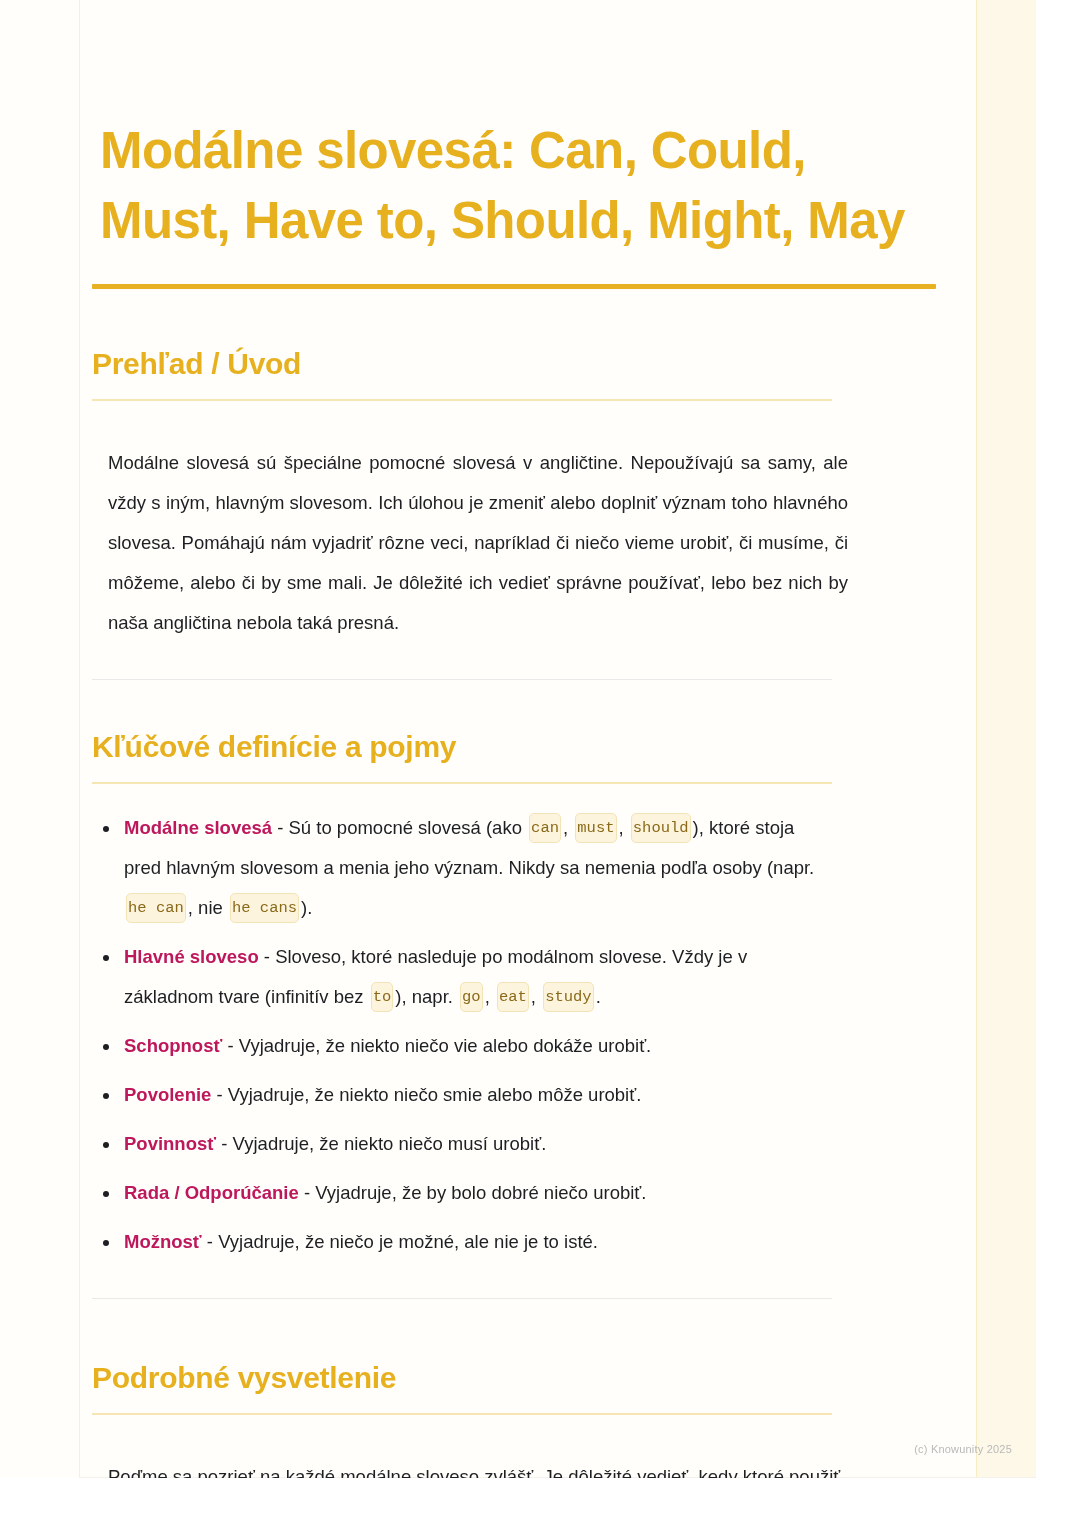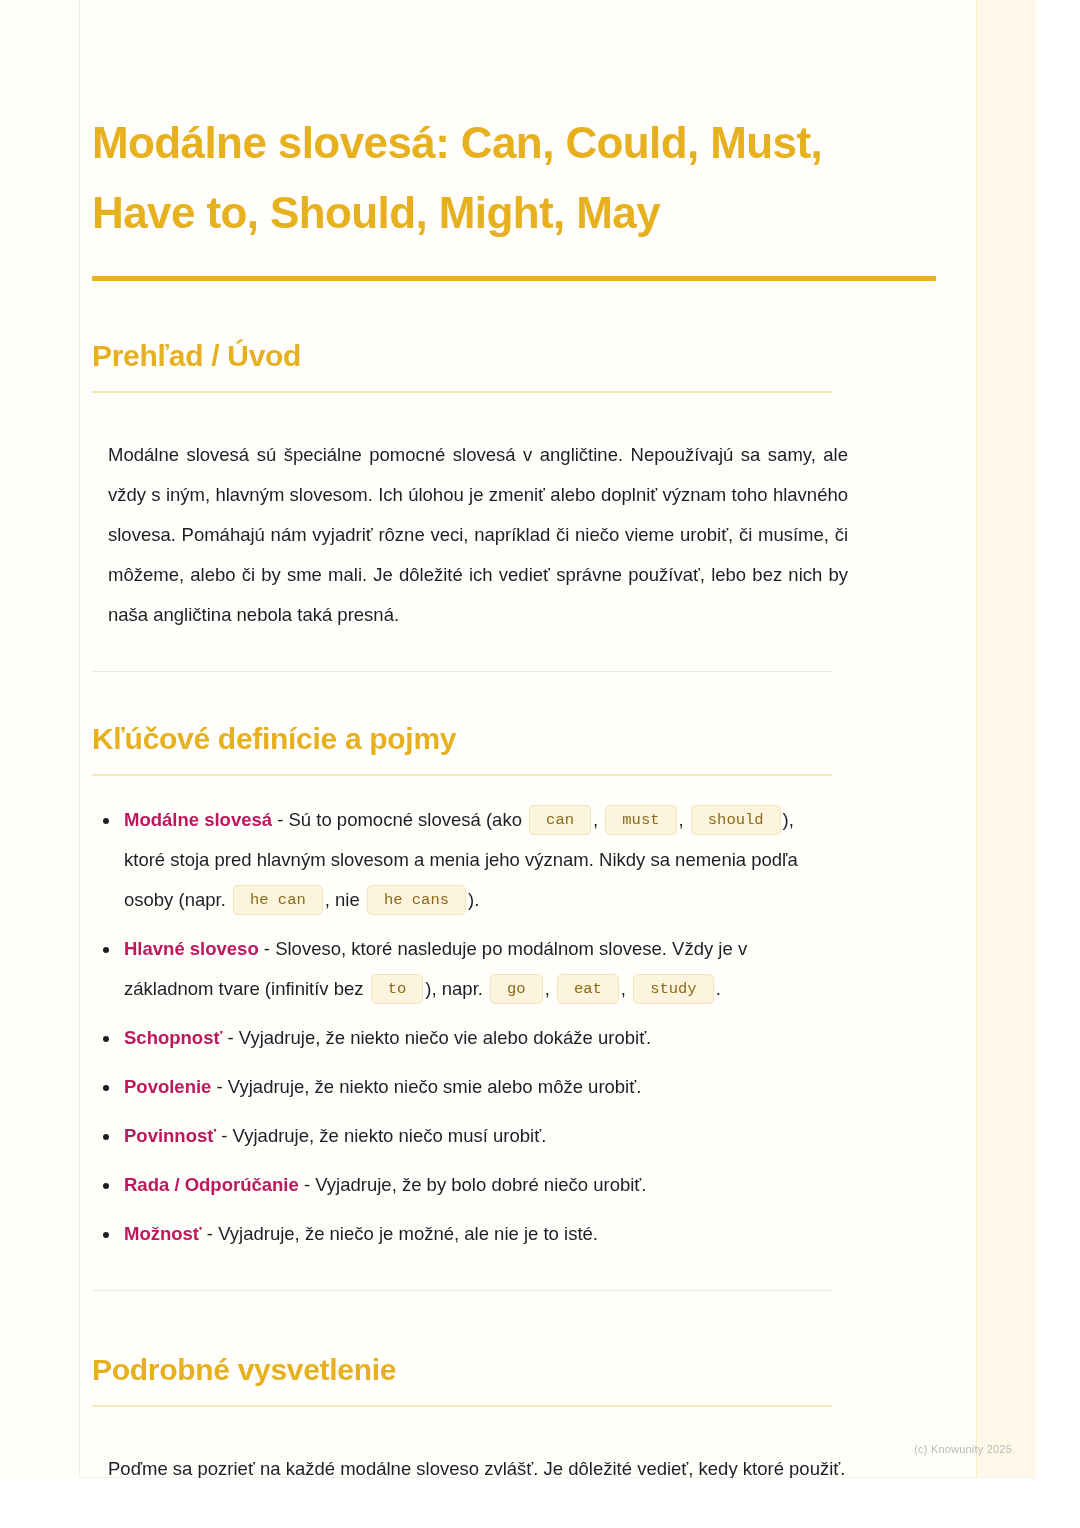--- a/index.html
+++ b/index.html
@@ -63,23 +63,23 @@
   
   #content {
     position: absolute;
     left: 92px;
     top: 0;
     width: 844px;
   }
 
   
   #doc-title {
-    margin: 0;
+    margin: 8px;
     padding-top: 108px;
-    font-size: 44px;
+    font-size: 51px;
     line-height: 70px;
     font-weight: 700;
     color: #e6b01f;
     letter-spacing: -0.6px;
     max-width: 820px;
   }
   #title-rule {
     margin-top: 28px;
     width: 844px;
     height: 5px;
@@ -159,21 +159,21 @@
   
   code.chip {
     display: inline-block;
     background: #fdf4dd;
     border: 1px solid #f4e3b6;
     border-radius: 5px;
     color: #8a6a1a;
     font-family: "Liberation Mono", "DejaVu Sans Mono", monospace;
     font-size: 15.5px;
     line-height: 22px;
-    padding: 3px 16px;
+    padding: 3px 1px;
     margin: 0 2px;
     vertical-align: 2px;
     white-space: nowrap;
   }
 
   
   .gap-48 { height: 48px; }
   .gap-56 { height: 56px; }
   .gap-60 { height: 60px; }
 

